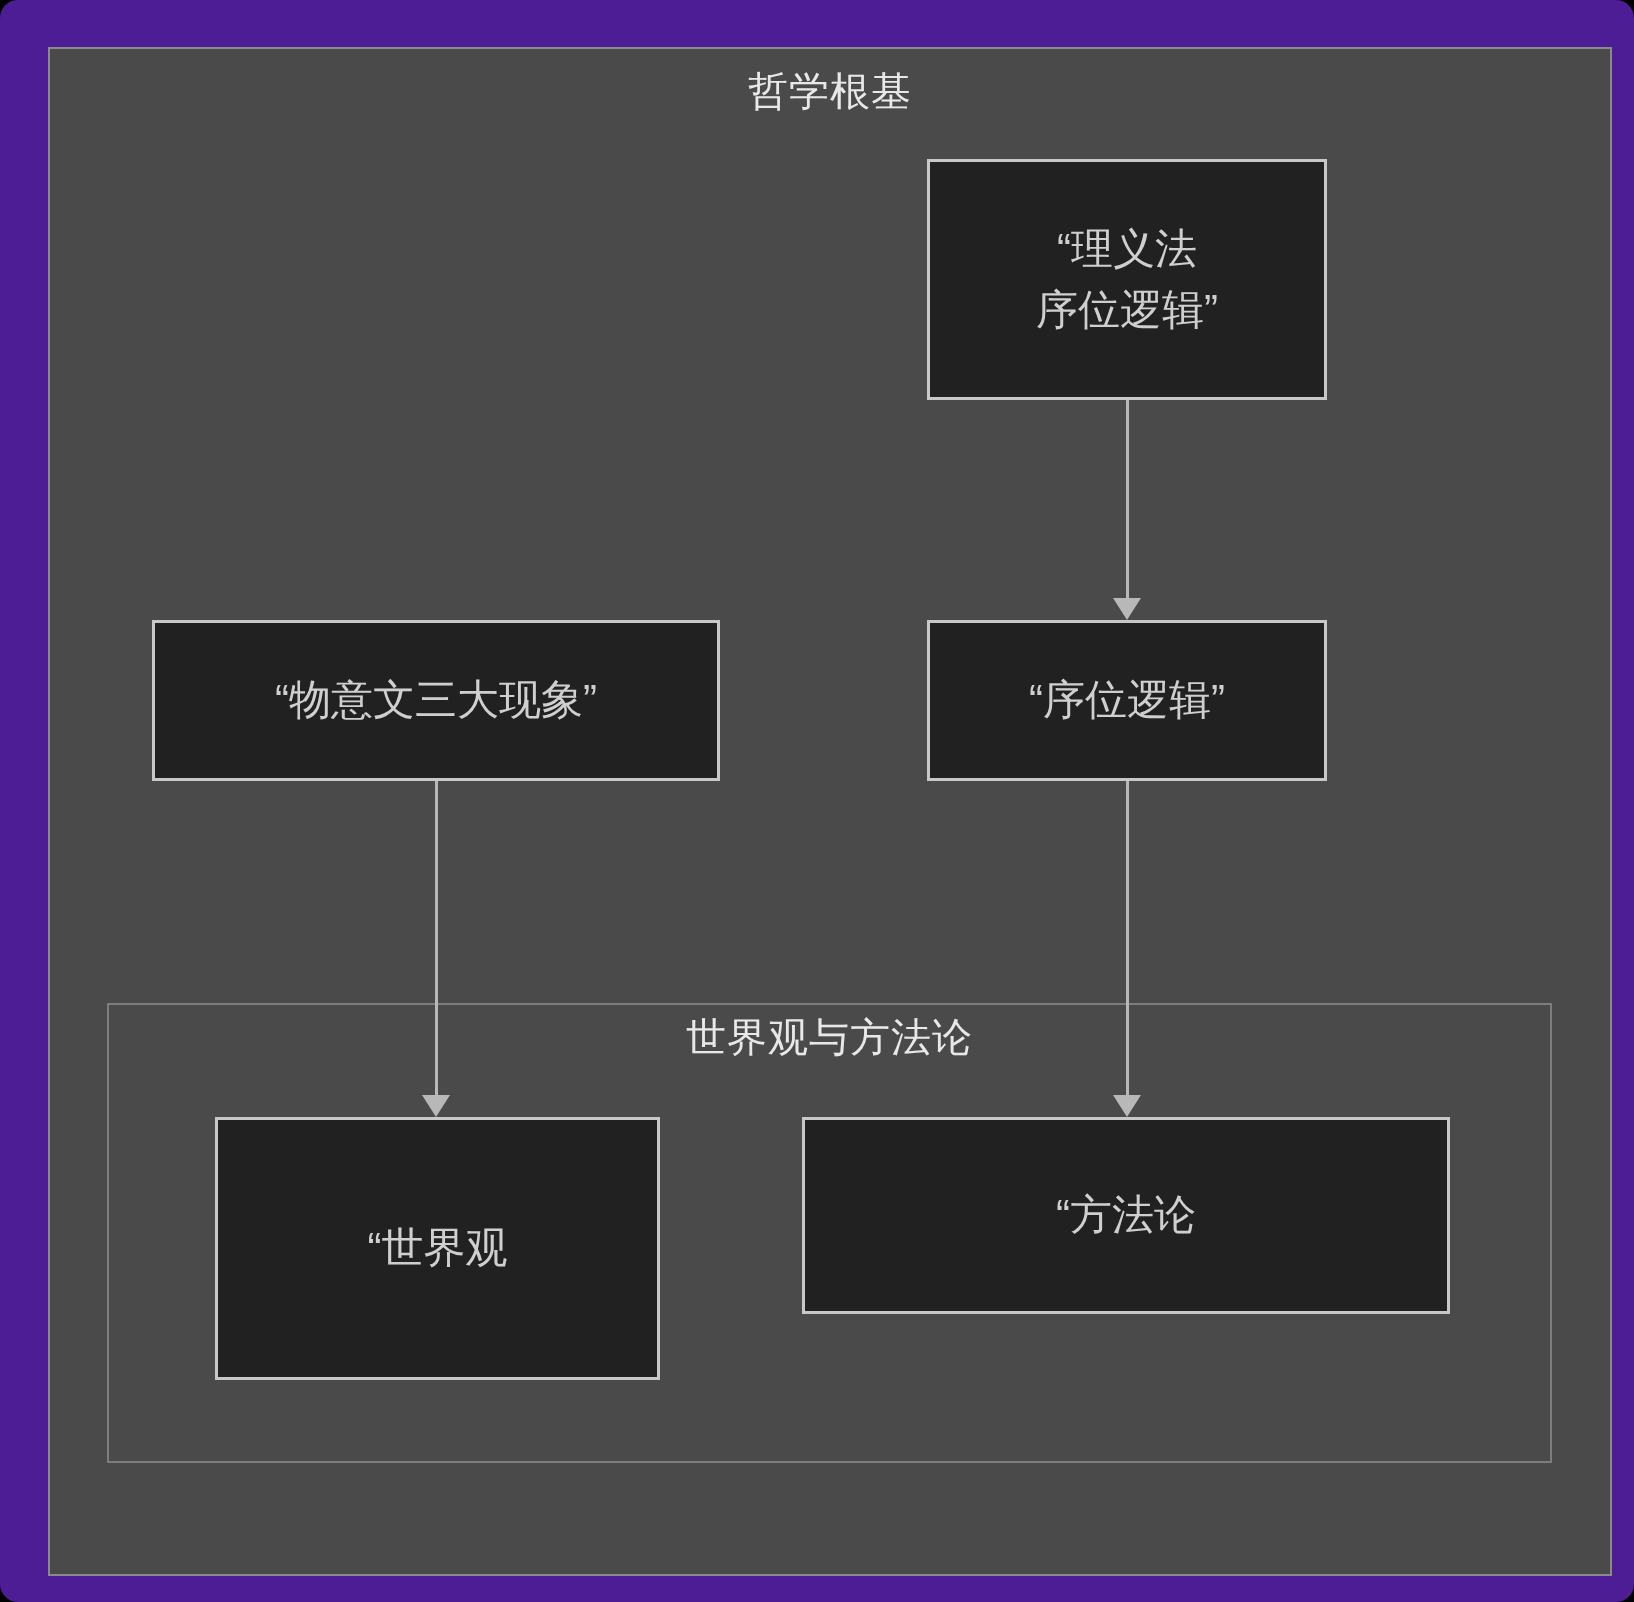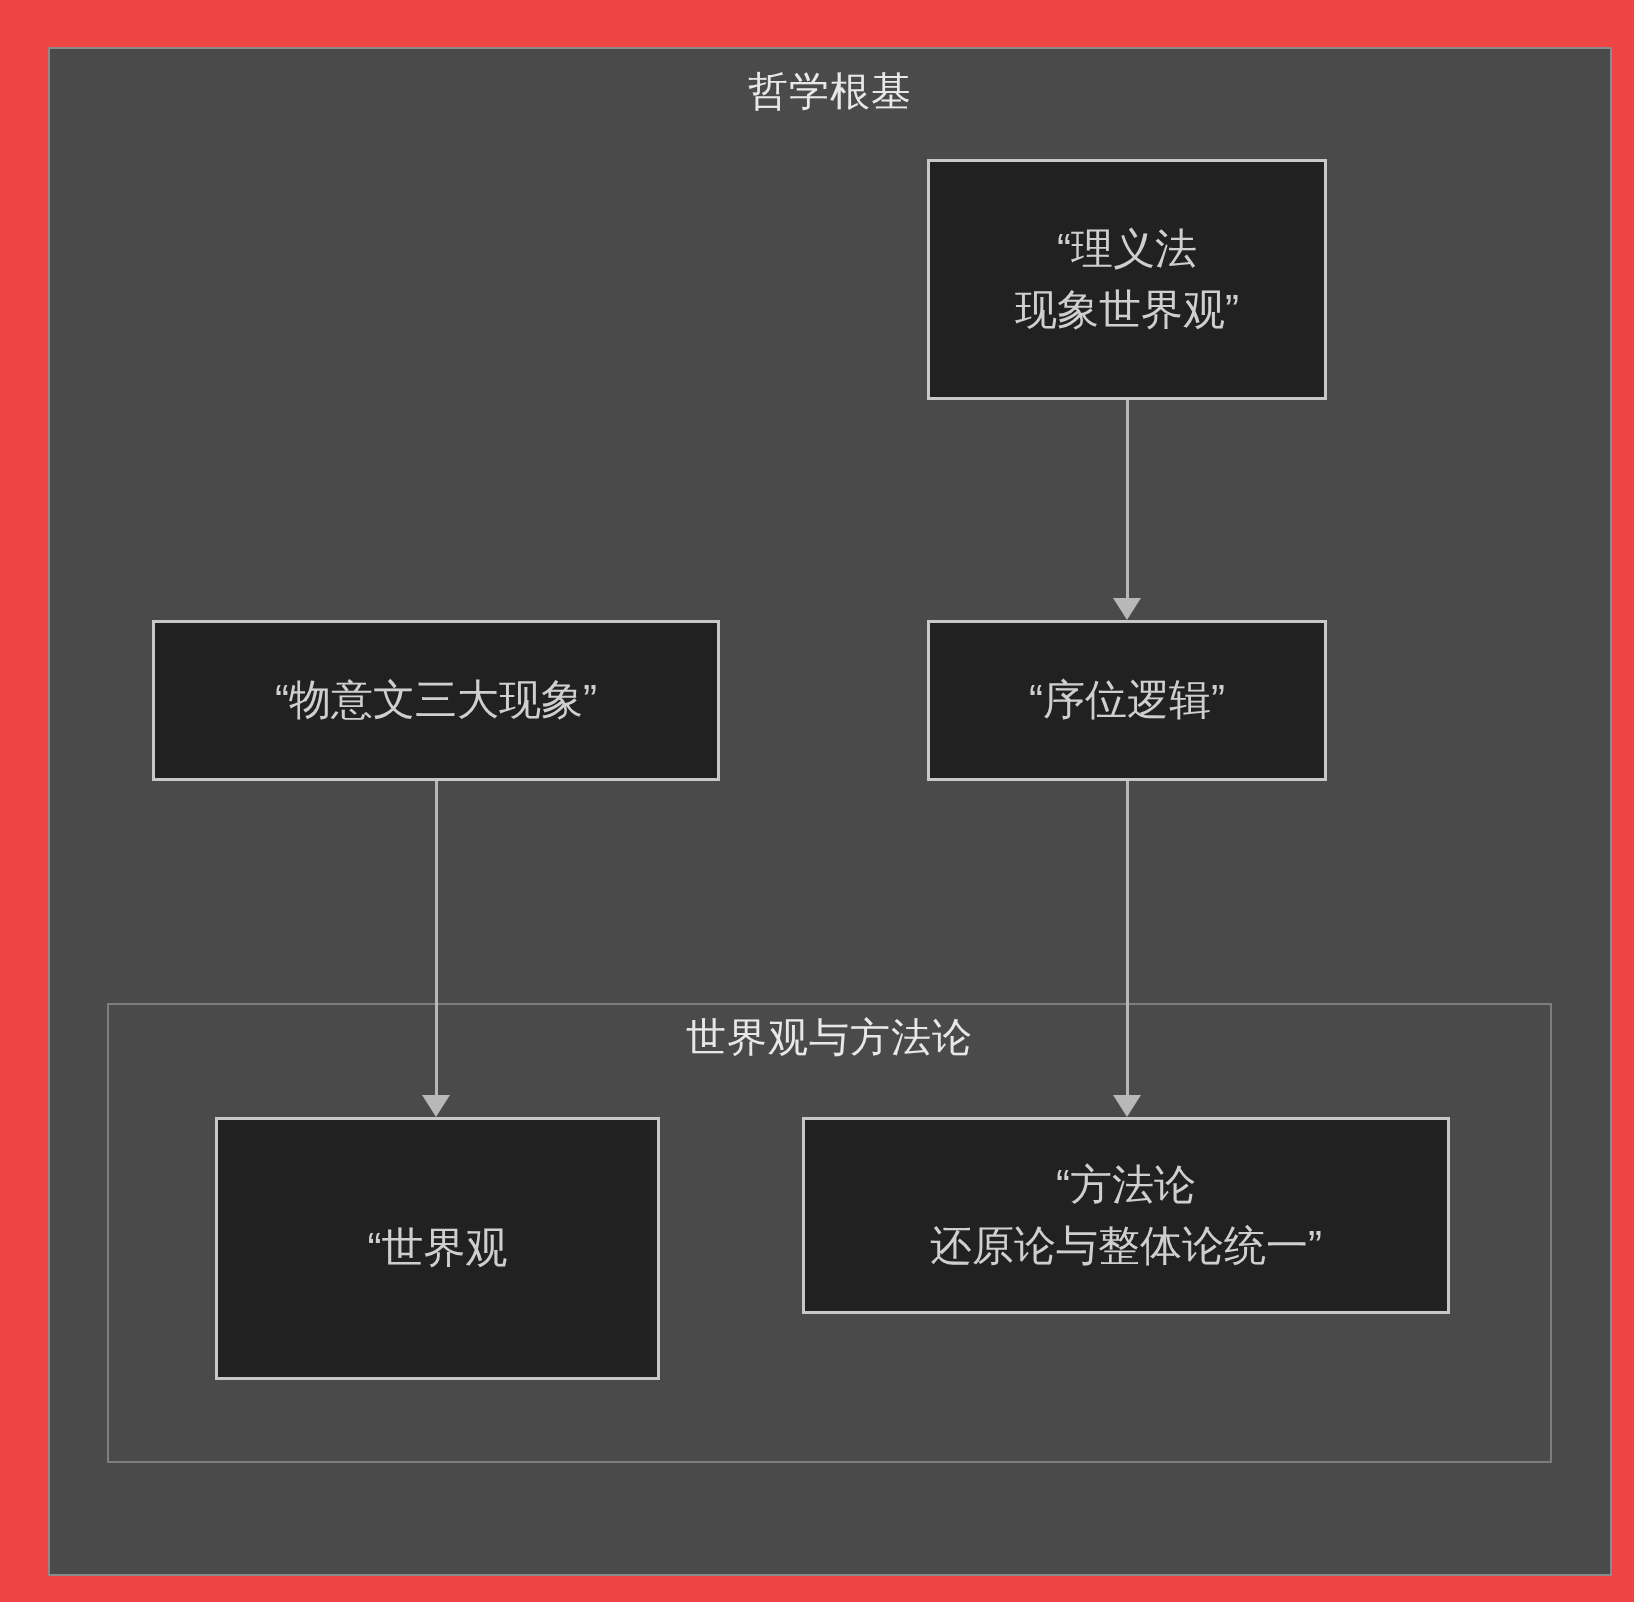--- a/index.html
+++ b/index.html
@@ -11,21 +11,22 @@
     width: 1634px;
     height: 1602px;
     font-family: "Liberation Sans", "DejaVu Sans", sans-serif;
     overflow: hidden;
   }
 
   #canvas {
     position: relative;
     width: 1634px;
     height: 1602px;
-    background: #ef4444;
+    background: #4c1d95;
+    border-radius: 18px;
   }
 
   
   .subgraph {
     position: absolute;
     box-sizing: border-box;
     background: #4a4a4a;
     border: 2px solid #8a8a8a;
   }
   #subgraph-root {
@@ -137,33 +138,32 @@
     <div class="edge-head"></div>
   </div>
 
   <div class="edge" id="edge-c-to-e">
     <div class="edge-line"></div>
     <div class="edge-head"></div>
   </div>
 
   <div class="node" id="node-fourth-category">
     <span class="line">“理义法</span>
-    <span class="line">现象世界观”</span>
+    <span class="line">序位逻辑”</span>
   </div>
 
   <div class="node" id="node-ordinal-logic">
     <span class="line">“序位逻辑”</span>
   </div>
 
   <div class="node" id="node-three-phenomena">
     <span class="line">“物意文三大现象”</span>
   </div>
 
   <div class="node" id="node-worldview">
     <span class="line">“世界观</span>
   </div>
 
   <div class="node" id="node-methodology">
     <span class="line">“方法论</span>
-    <span class="line">还原论与整体论统一”</span>
   </div>
 
 </div>
 
 </body></html>

